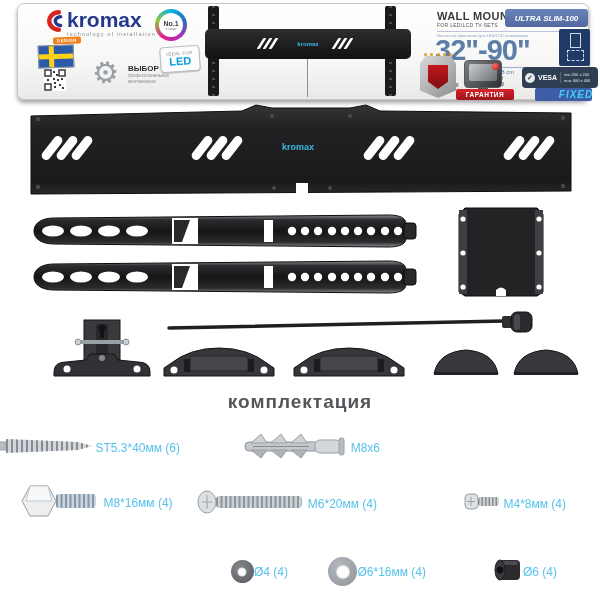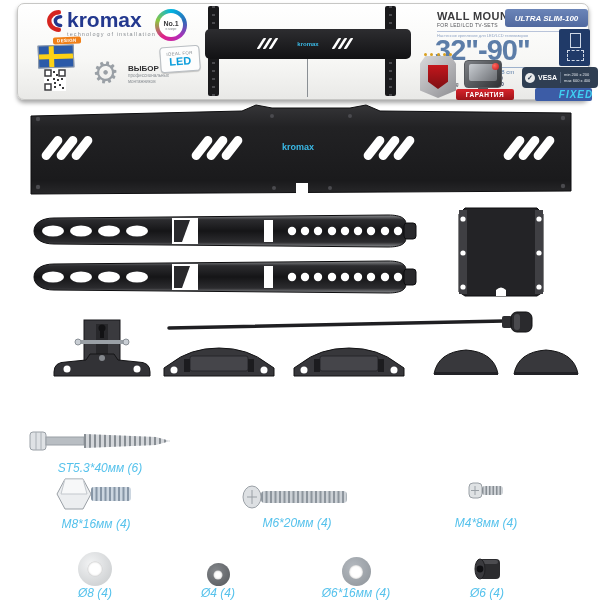--- a/index.html
+++ b/index.html
@@ -92,21 +92,21 @@
   .vesa-mm{font-size:4px;color:#dfe4ea;white-space:nowrap;}
   .fixed-bar{left:517px;top:84px;width:57px;height:13px;background:#3c5ca6;border-radius:2px;
     display:flex;align-items:center;justify-content:center;}
   .fixed-txt{font-size:10px;font-weight:bold;font-style:italic;color:#3fd0f2;letter-spacing:1px;margin-left:25px;}
   .navy-panel{left:541px;top:25px;width:31px;height:37px;background:#203a68;border-radius:2px;}
   .diagram-rect{position:absolute;border:1px solid #cfd8e6;}
 
   
   .kit-title{left:0;top:391px;width:600px;text-align:center;font-size:19px;font-weight:bold;
     color:#55565a;letter-spacing:1px;}
-  .kit-cell{position:absolute;display:flex;flex-direction:column;align-items:center;justify-content:flex-end;font-style:italic;}
+  .kit-cell{position:absolute;display:flex;flex-direction:row;align-items:center;justify-content:flex-end;}
   .kit-label{font-size:12px;color:#56c2ec;white-space:nowrap;}
   .washer{border-radius:50%;position:relative;flex:none;}
   .washer .hole{position:absolute;left:50%;top:50%;transform:translate(-50%,-50%);
     background:#fff;border-radius:50%;box-shadow:inset 0 0 2px rgba(0,0,0,.35);}
   .w8{width:34px;height:34px;background:radial-gradient(circle at 38% 35%,#f2f3f4,#c5c8ca);}
   .w8 .hole{width:15px;height:15px;}
   .w4{width:23px;height:23px;background:radial-gradient(circle at 38% 35%,#84878b,#55585c);}
   .w4 .hole{width:9px;height:9px;}
   .w6{width:29px;height:29px;background:radial-gradient(circle at 38% 35%,#b4b9bf,#8d9399);}
   .w6 .hole{width:14px;height:14px;}
@@ -433,40 +433,54 @@
       <rect x="4" y="32" width="64" height="3" fill="#222226"></rect>
     </svg>
   </div>
   <div class="abs" style="left:510px;top:340px;">
     <svg width="72" height="38" viewBox="0 0 72 38">
       <path d="M4,34 Q8,12 36,10 Q64,12 68,34 Z" fill="#38383c" stroke="#131315"></path>
       <rect x="4" y="32" width="64" height="3" fill="#222226"></rect>
     </svg>
   </div>
 
+  <div class="abs kit-title">комплектация</div>
 
   <div class="kit-cell" style="left:20px;top:420px;width:160px;height:55px;">
     <span>
       <svg width="145" height="32" viewBox="0 0 145 32">
         <rect x="2" y="7" width="16" height="18" rx="3" fill="#dfe2e5" stroke="#9aa0a6"></rect>
         <line x1="8" y1="7" x2="8" y2="25" stroke="#aab0b6"></line>
           <line x1="13" y1="7" x2="13" y2="25" stroke="#aab0b6"></line>
         <rect x="18" y="12" width="38" height="8" fill="#b9bec3" stroke="#9aa0a6"></rect>
         <clipPath id="lagClip">
             <polygon points="56,9 128,12 142,16 128,20 56,23"></polygon>
           </clipPath>
         <g clip-path="url(#lagClip)">
           <rect x="56" y="9" width="86" height="14" fill="#d3d6da"></rect>
           <line x1="56" y1="16" x2="142" y2="16" stroke="#878d93" stroke-width="14" stroke-dasharray="2 3"></line>
         </g>
       </svg>
     </span>
     <span class="kit-label">ST5.3*40мм (6)</span>
   </div>
 
+  <div class="kit-cell" style="left:220px;top:420px;width:160px;height:55px;">
+    <span>
+      <svg width="112" height="30" viewBox="0 0 112 30">
+        <rect x="6" y="11" width="98" height="9" rx="4" fill="#c3c8cd" stroke="#8e949a"></rect>
+        <path d="M12,12 L22,3 L28,12 Z M32,12 L42,3 L48,12 Z M52,12 L62,3 L68,12 Z" fill="#ced2d7" stroke="#9aa0a6"></path>
+        <path d="M12,19 L22,27 L28,19 Z M32,19 L42,27 L48,19 Z M52,19 L62,27 L68,19 Z" fill="#aeb4ba" stroke="#9aa0a6"></path>
+        <rect x="76" y="9" width="26" height="13" rx="5" fill="#d4d8dc" stroke="#9aa0a6"></rect>
+        <rect x="100" y="7" width="5" height="17" rx="2" fill="#b7bcc1" stroke="#9aa0a6"></rect>
+        <line x1="14" y1="15.5" x2="70" y2="15.5" stroke="#858b91"></line>
+      </svg>
+    </span>
+    <span class="kit-label">M8x6</span>
+  </div>
 
 
   <div class="kit-cell" style="left:16px;top:476px;width:160px;height:54px;justify-content:center;">
     <span>
       <svg width="84" height="38" viewBox="0 0 84 38">
         <polygon points="3,19 11,4 29,4 37,19 29,34 11,34" fill="#eceef0" stroke="#9aa0a6"></polygon>
         <polygon points="11,4 29,4 33,19 7,19" fill="#f7f8f9" stroke="#c3c8cd"></polygon>
         <clipPath id="m8clip">
             <rect x="37" y="12" width="40" height="14" rx="3"></rect>
           </clipPath>
@@ -490,44 +504,38 @@
           </clipPath>
         <g clip-path="url(#m6clip)">
           <rect x="20" y="9" width="86" height="12" fill="#ccd1d6"></rect>
           <line x1="20" y1="15" x2="106" y2="15" stroke="#8d959d" stroke-width="12" stroke-dasharray="2 2.5"></line>
         </g>
       </svg>
     </span>
     <span class="kit-label">M6*20мм (4)</span>
   </div>
 
-  <div class="kit-cell" style="left:406px;top:477px;width:160px;height:53px;justify-content:space-between;">
+  <div class="kit-cell" style="left:406px;top:477px;width:160px;height:53px;">
     <span>
       <svg width="42" height="28" viewBox="0 0 42 28">
         <rect x="4" y="6" width="13" height="15" rx="4" fill="#dfe2e4" stroke="#9aa0a6"></rect>
         <line x1="10" y1="9" x2="10" y2="18" stroke="#9aa0a6"></line>
           <line x1="6" y1="13.5" x2="14" y2="13.5" stroke="#9aa0a6"></line>
         <clipPath id="m4clip">
             <rect x="17" y="9" width="21" height="9" rx="3"></rect>
           </clipPath>
         <g clip-path="url(#m4clip)">
           <rect x="17" y="9" width="21" height="9" fill="#cfd3d7"></rect>
           <line x1="17" y1="13.5" x2="38" y2="13.5" stroke="#878d93" stroke-width="9" stroke-dasharray="1.5 2"></line>
         </g>
       </svg>
     </span>
     <span class="kit-label">M4*8мм (4)</span>
   </div>
 
-  <div class="kit-cell" style="left:25px;top:543px;width:140px;height:57px;">
-    <span class="washer w8">
-        <span class="hole"></span>
-      </span>
-    <span class="kit-label">Ø8 (4)</span>
-  </div>
   <div class="kit-cell" style="left:148px;top:543px;width:140px;height:57px;">
     <span class="washer w4">
         <span class="hole"></span>
       </span>
     <span class="kit-label">Ø4 (4)</span>
   </div>
   <div class="kit-cell" style="left:286px;top:543px;width:140px;height:57px;justify-content:flex-end;">
     <span class="washer w6">
         <span class="hole"></span>
       </span>

